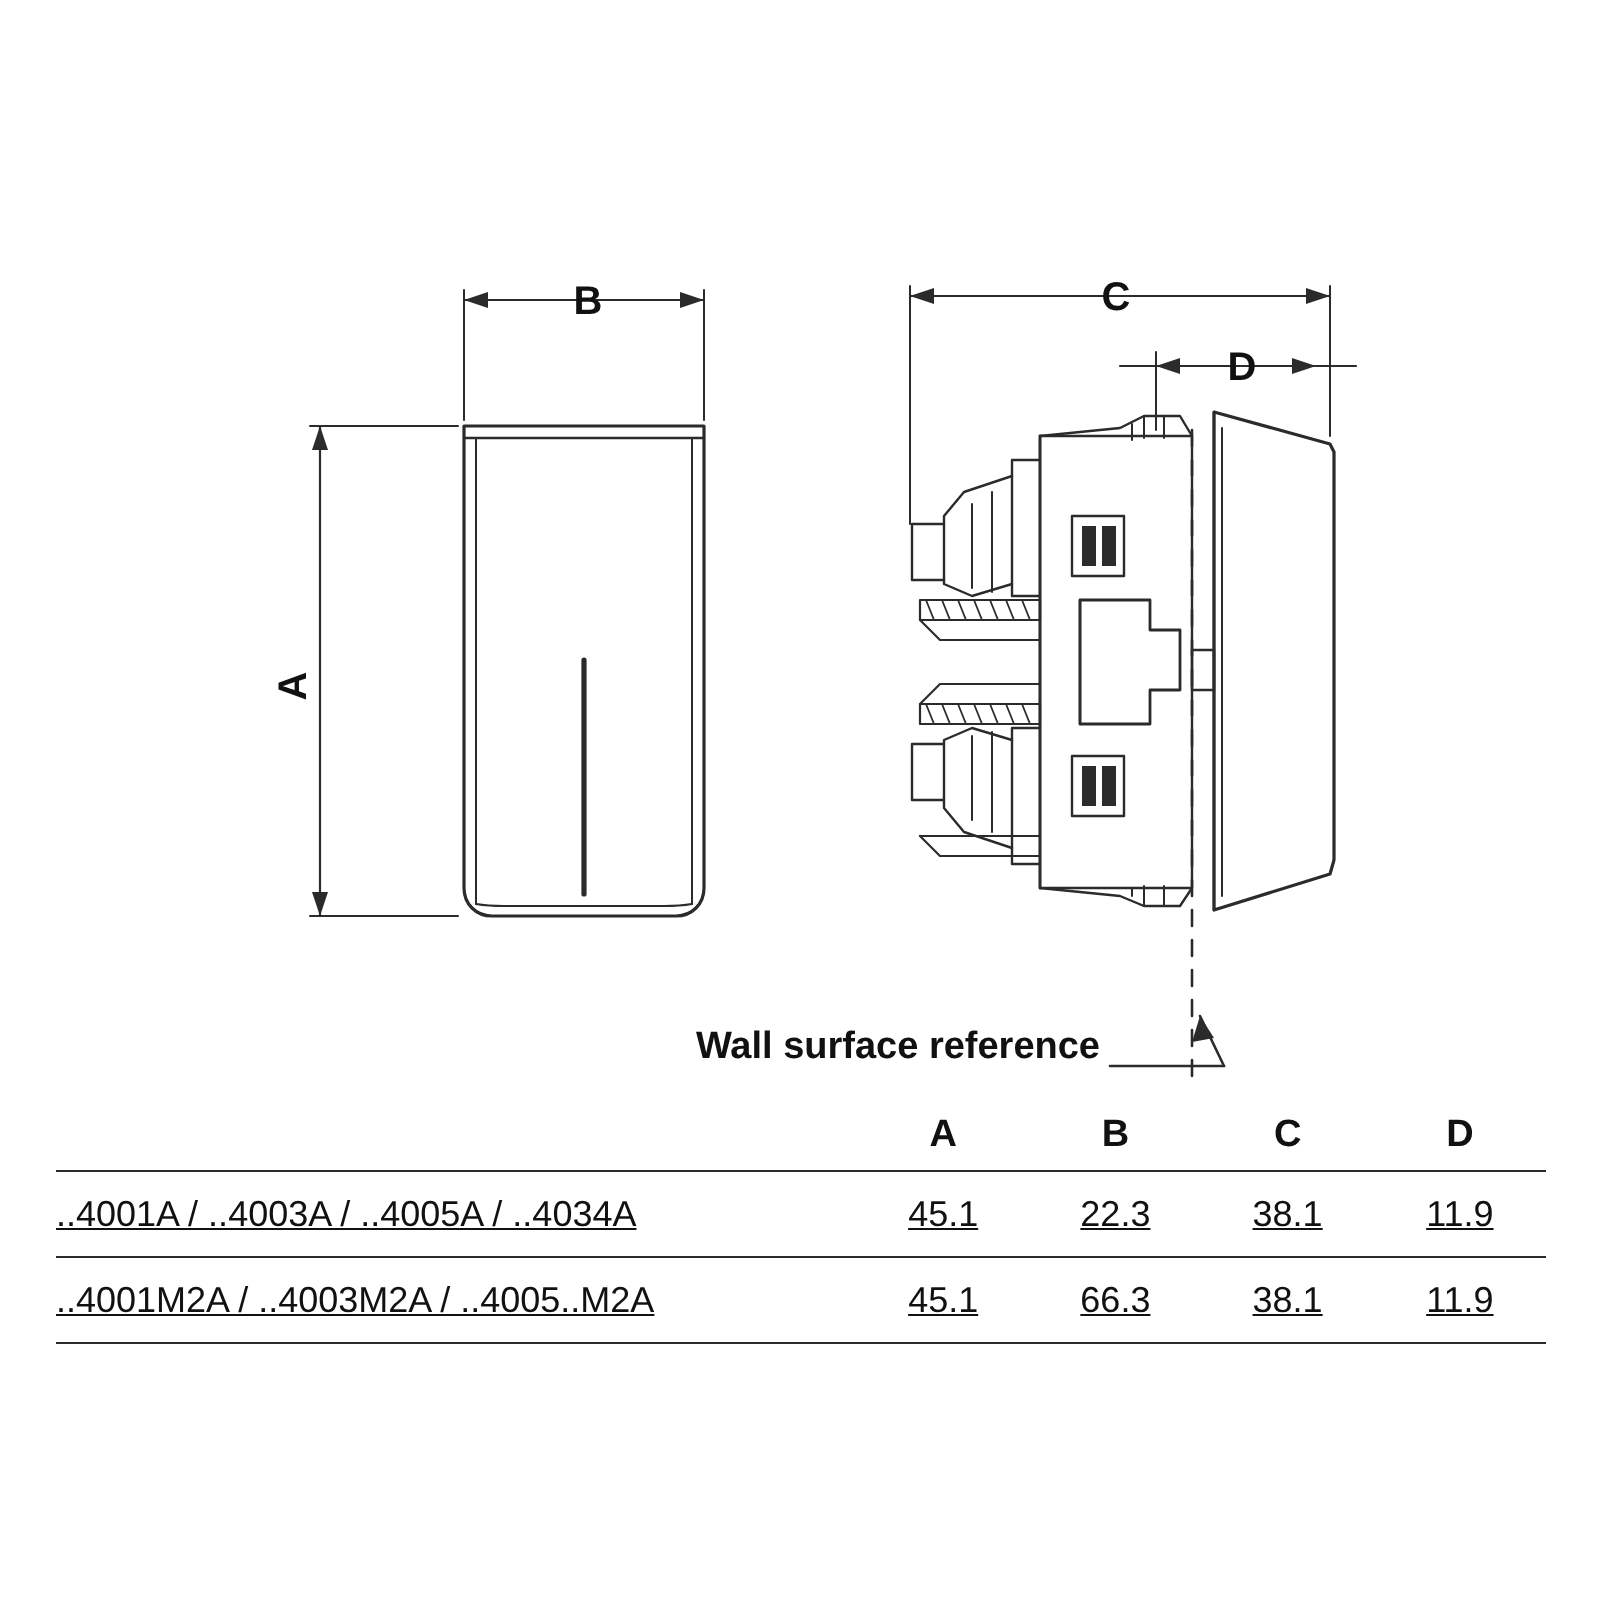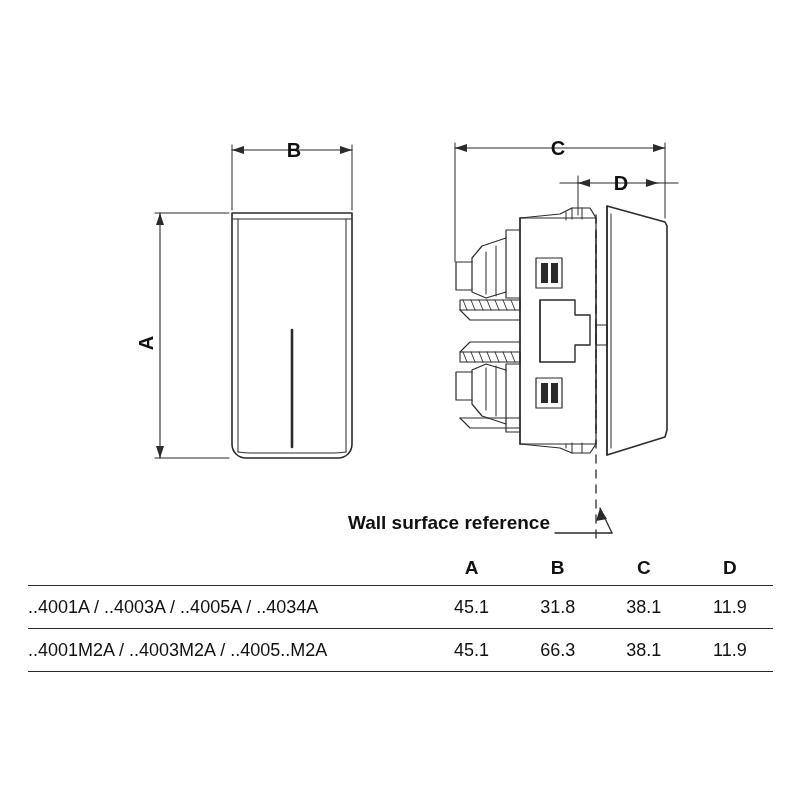--- a/index.html
+++ b/index.html
@@ -55,20 +55,21 @@
   }
   .spec-table thead th {
     height: 34px;
     font-weight: bold;
     font-size: 19px;
     vertical-align: middle;
   }
   .spec-table tbody td {
     height: 42px;
     vertical-align: middle;
+    text-decoration: underline;
   }
   .col-name { text-align: left; padding-left: 6px; width: 400px; }
   .col-val  { text-align: center; width: 86px; }
   .row-line {
     border-top: 1.6px solid #2b2b2b;
   }
   .row-bottom {
     border-bottom: 1.6px solid #2b2b2b;
   }
 </style>
@@ -194,21 +195,21 @@
         <th class="col-val">A</th>
         <th class="col-val">B</th>
         <th class="col-val">C</th>
         <th class="col-val">D</th>
       </tr>
     </thead>
     <tbody>
       <tr class="row-line">
         <td class="col-name">..4001A / ..4003A / ..4005A / ..4034A</td>
         <td class="col-val">45.1</td>
-        <td class="col-val">31.8</td>
+        <td class="col-val">22.3</td>
         <td class="col-val">38.1</td>
         <td class="col-val">11.9</td>
       </tr>
       <tr class="row-line row-bottom">
         <td class="col-name">..4001M2A / ..4003M2A / ..4005..M2A</td>
         <td class="col-val">45.1</td>
         <td class="col-val">66.3</td>
         <td class="col-val">38.1</td>
         <td class="col-val">11.9</td>
       </tr>

